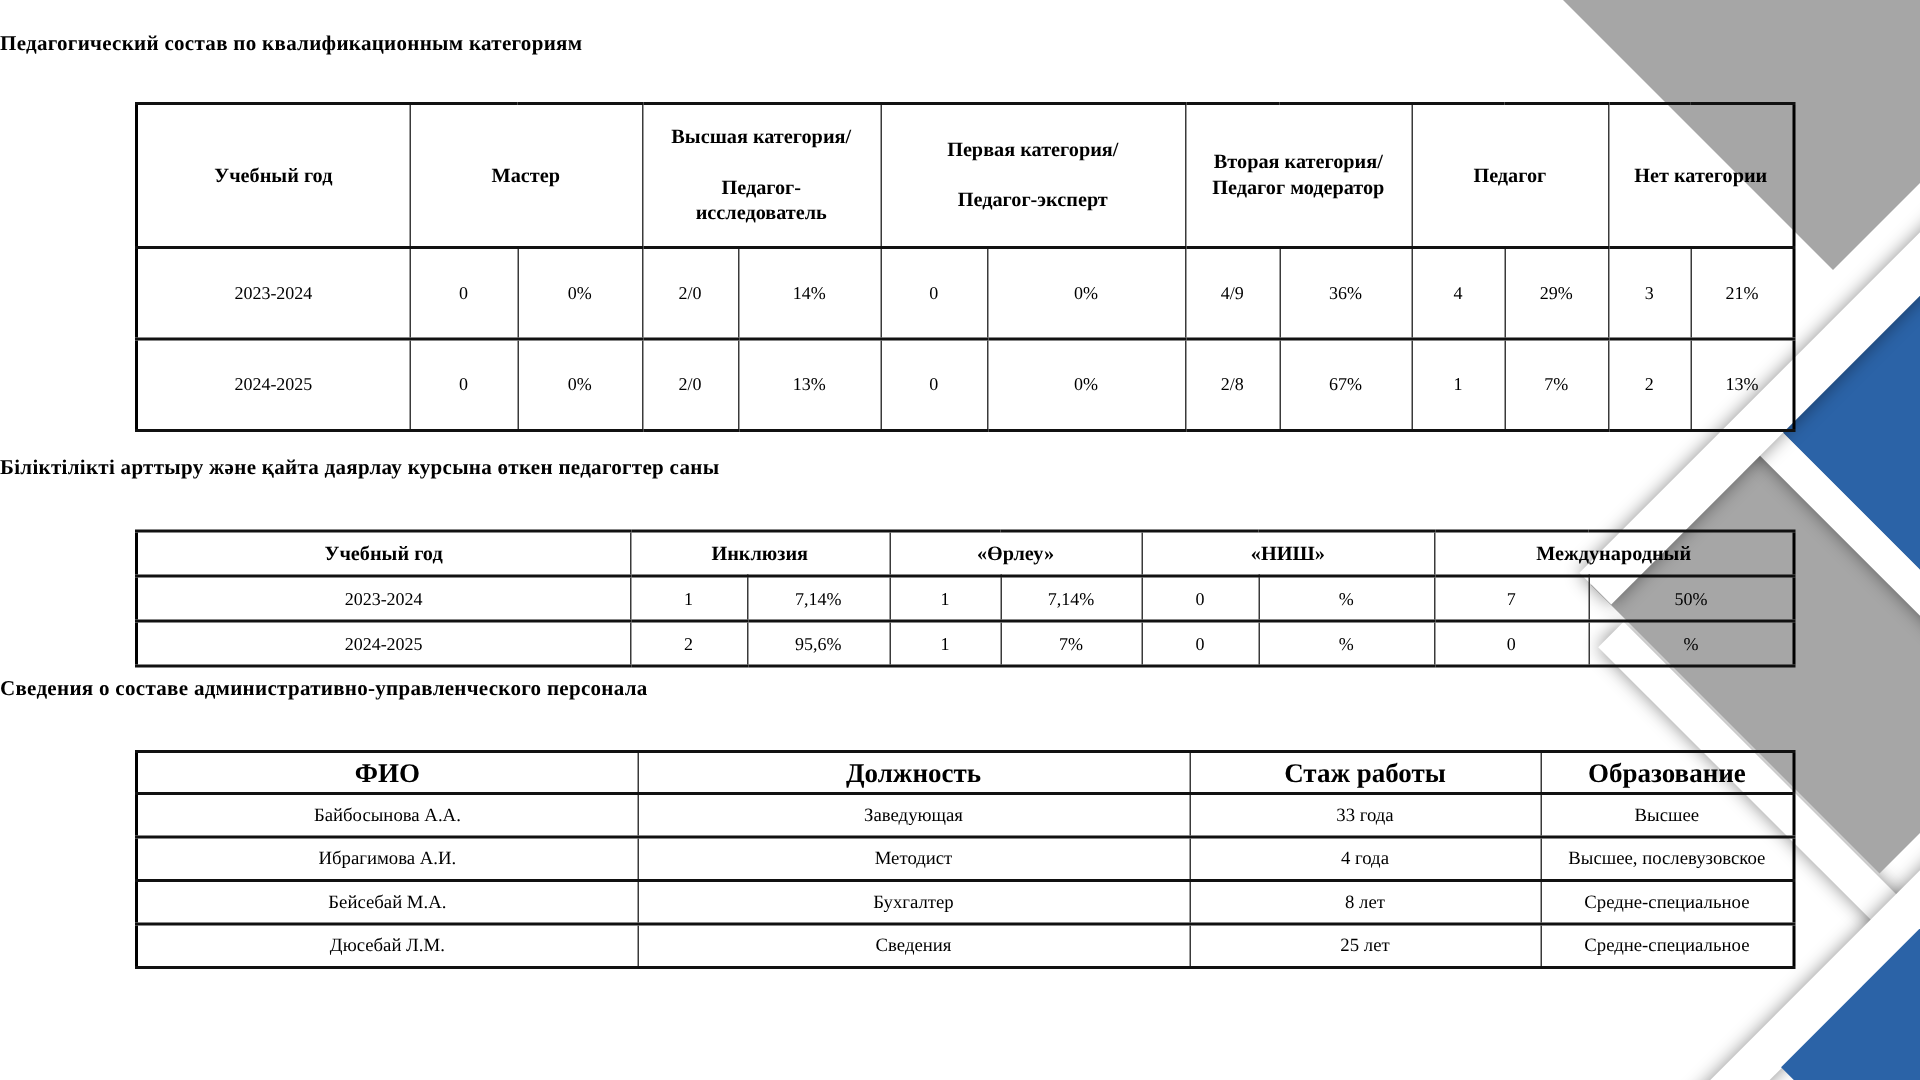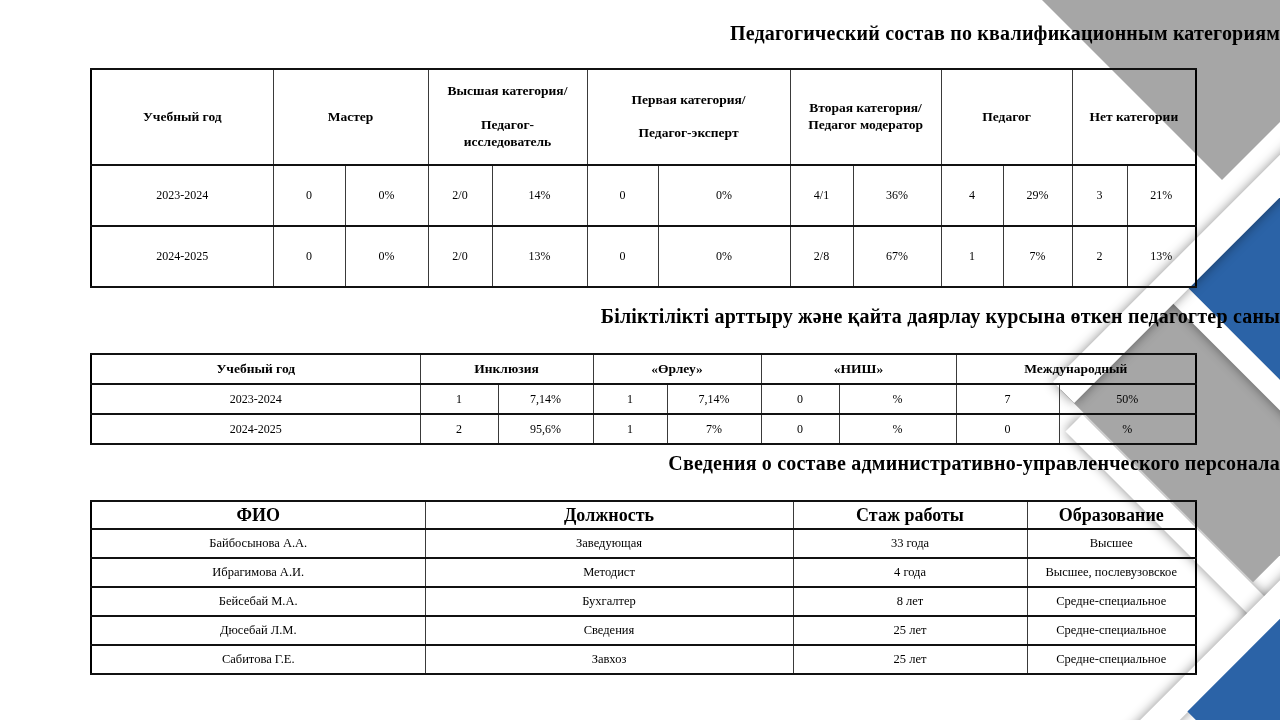--- a/index.html
+++ b/index.html
@@ -12,22 +12,22 @@
   .gray-a {left:1012px;top:-327px;width:420px;height:420px;background:#a6a6a6;transform:rotate(45deg);}
   .gray-d {left:1117px;top:254px;width:272px;height:272px;background:#a6a6a6;transform:rotate(45deg);}
   .blue-b1{left:1233px;top:175px;width:223px;height:223px;background:#2b63a7;transform:rotate(45deg);}
   .blue-c {left:1229px;top:611px;width:201px;height:201px;background:#2b63a7;transform:rotate(45deg);}
   .w1{left:1005px;top:236px;width:400px;height:30px;transform:rotate(-45deg);}
   .w2{left:1030px;top:517px;width:300px;height:24px;transform:rotate(45deg);}
   .w3{left:1010px;top:676px;width:360px;height:28px;transform:rotate(-45deg);}
   .w4{left:1145px;top:349px;width:200px;height:22px;transform:rotate(45deg);}
   
   .content{position:absolute;inset:0;z-index:1;}
-  .slide-title{position:absolute;left:0;width:1280px;text-align:right;
-               font-weight:bold;font-size:20px;letter-spacing:.2px;}
+  .slide-title{position:absolute;left:0;width:1280px;text-align:left;
+               font-weight:bold;font-size:14px;letter-spacing:.2px;}
   .t-title-1{top:22px;}
   .t-title-2{top:305px;}
   .t-title-3{top:452px;}
   table{position:absolute;left:90px;border-collapse:collapse;table-layout:fixed;width:1105px;
         background:transparent;}
   td,th{border-left:1px solid #3a3a3a;border-right:1px solid #3a3a3a;
         border-top:2px solid #111;border-bottom:2px solid #111;
         text-align:center;vertical-align:middle;padding:0 2px;overflow:hidden;}
   table{border:2px solid #000;}
   th{font-weight:bold;white-space:pre-line;}
@@ -94,21 +94,21 @@
         <th colspan="2">Нет категории</th>
       </tr>
       <tr>
         <td>2023-2024</td>
         <td>0</td>
         <td>0%</td>
         <td>2/0</td>
         <td>14%</td>
         <td>0</td>
         <td>0%</td>
-        <td>4/1</td>
+        <td>4/9</td>
         <td>36%</td>
         <td>4</td>
         <td>29%</td>
         <td>3</td>
         <td>21%</td>
       </tr>
       <tr>
         <td>2024-2025</td>
         <td>0</td>
         <td>0%</td>
@@ -206,23 +206,17 @@
         <td>Бухгалтер</td>
         <td>8 лет</td>
         <td>Средне-специальное</td>
       </tr>
       <tr>
         <td>Дюсебай Л.М.</td>
         <td>Сведения</td>
         <td>25 лет</td>
         <td>Средне-специальное</td>
       </tr>
-      <tr>
-        <td>Сабитова Г.Е.</td>
-        <td>Завхоз</td>
-        <td>25 лет</td>
-        <td>Средне-специальное</td>
-      </tr>
     </tbody>
       </table>
 
   </div>
 </div>
 
 </body></html>

